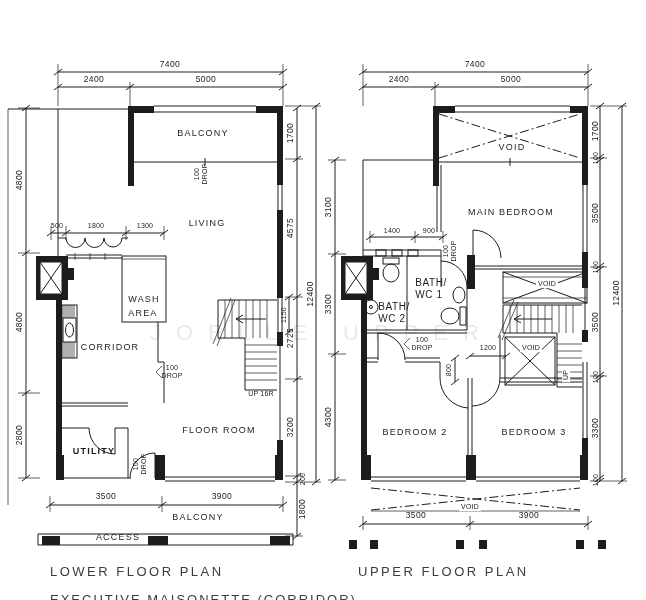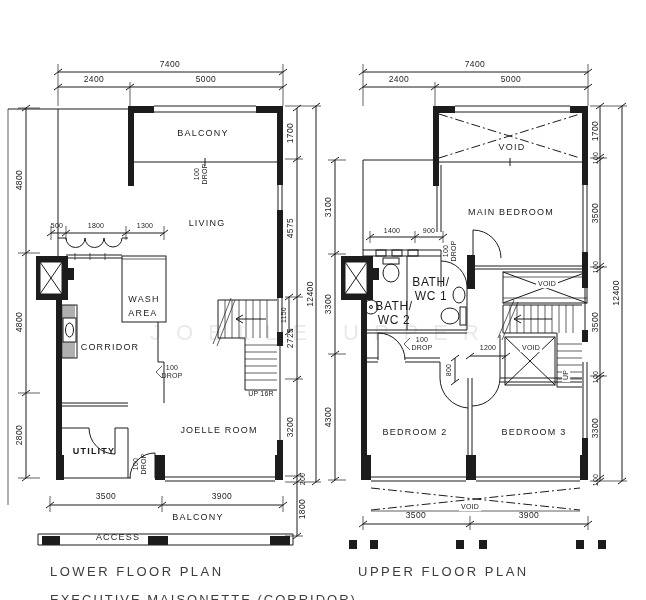--- a/index.html
+++ b/index.html
@@ -10,21 +10,21 @@
   .ln .blk{fill:#1c1c1c;stroke:none;}
   .ln .wht{fill:#ffffff;stroke:#1c1c1c;}
   .ln .dsh{stroke-dasharray:9 3 2 3;}
   .ln .thin{stroke-width:0.7;}
   .lbl{position:absolute;transform:translate(-50%,-50%);font-size:8.5px;letter-spacing:.4px;
        white-space:nowrap;line-height:1.1;}
   .v{transform:translate(-50%,-50%) rotate(-90deg);}
   .room{font-size:9px;letter-spacing:1.2px;}
   .t7{font-size:7px;letter-spacing:.2px;}
   .two{font-size:7px;text-align:center;line-height:1.15;letter-spacing:.2px;}
-  .two2{font-size:12px;text-align:center;line-height:1.2;letter-spacing:.6px;}
+  .two2{font-size:10px;line-height:1.2;letter-spacing:.6px;}
   .bg{background:#fff;padding:0 2px;}
   .title{position:absolute;font-size:13px;letter-spacing:2.5px;color:#3c3c3c;white-space:nowrap;}
   .wm{position:absolute;font-size:22px;letter-spacing:15px;color:rgba(40,40,40,0.10);white-space:nowrap;}
 </style>
 </head>
 <body>
 
 <div class="canvas">
 
   <svg class="ln" width="646" height="600" viewBox="0 0 646 600">
@@ -403,21 +403,21 @@
   <div class="lbl t7" style="left:96px;top:226px;">1800</div>
   <div class="lbl t7" style="left:145px;top:226px;">1300</div>
   <div class="lbl room" style="left:203px;top:134px;">BALCONY</div>
   <div class="lbl room" style="left:207px;top:224px;">LIVING</div>
   <div class="lbl room" style="left:144px;top:306px;line-height:1.5;">
     <div>WASH</div>
     <div>AREA</div>
   </div>
   <div class="lbl room" style="left:110px;top:348px;">CORRIDOR</div>
   <div class="lbl room" style="left:94px;top:452px;font-weight:bold;">UTILITY</div>
-  <div class="lbl room" style="left:219px;top:431px;">JOELLE ROOM</div>
+  <div class="lbl room" style="left:219px;top:431px;">FLOOR ROOM</div>
   <div class="lbl two v" style="left:201px;top:174px;">
     <div>100</div>
     <div>DROP</div>
   </div>
   <div class="lbl two" style="left:172px;top:372px;">
     <div>100</div>
     <div>DROP</div>
   </div>
   <div class="lbl two v" style="left:140px;top:464px;">
     <div>100</div>

